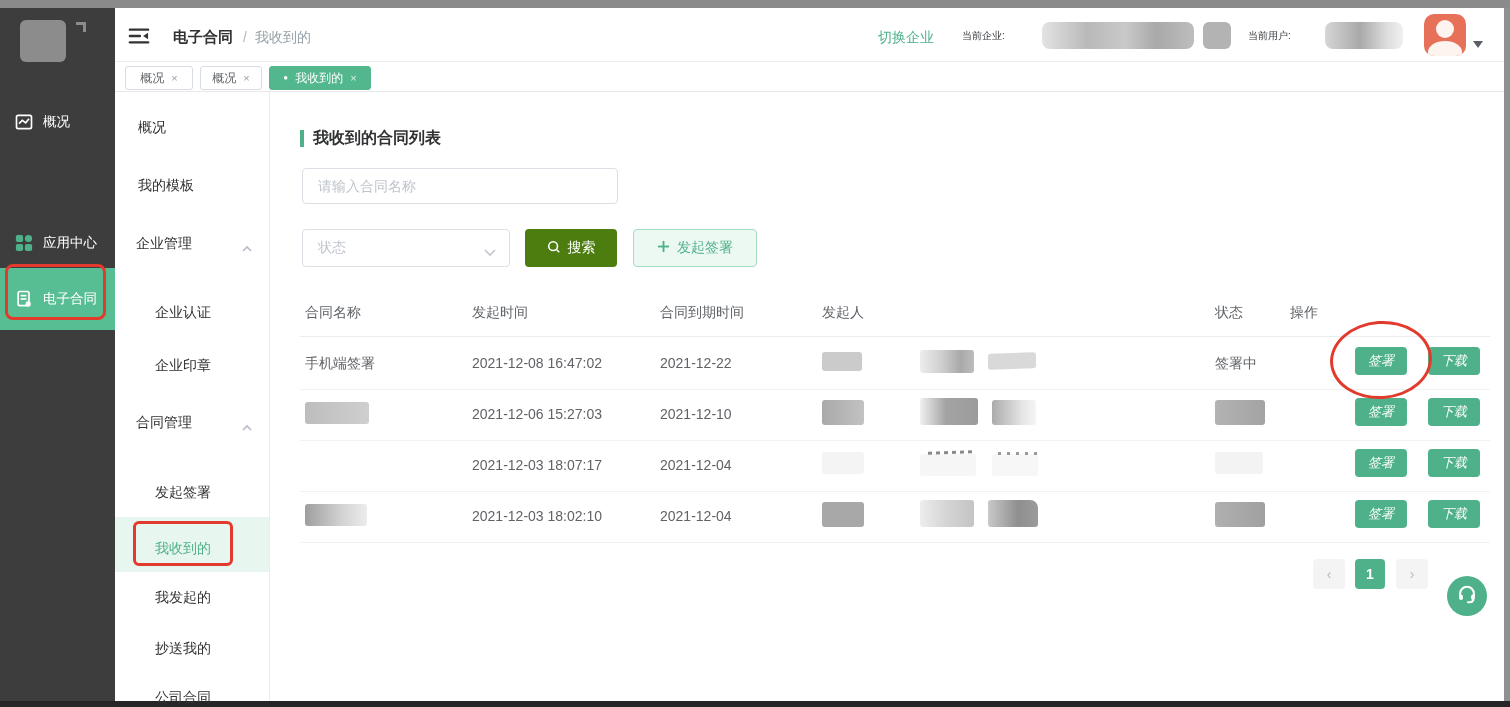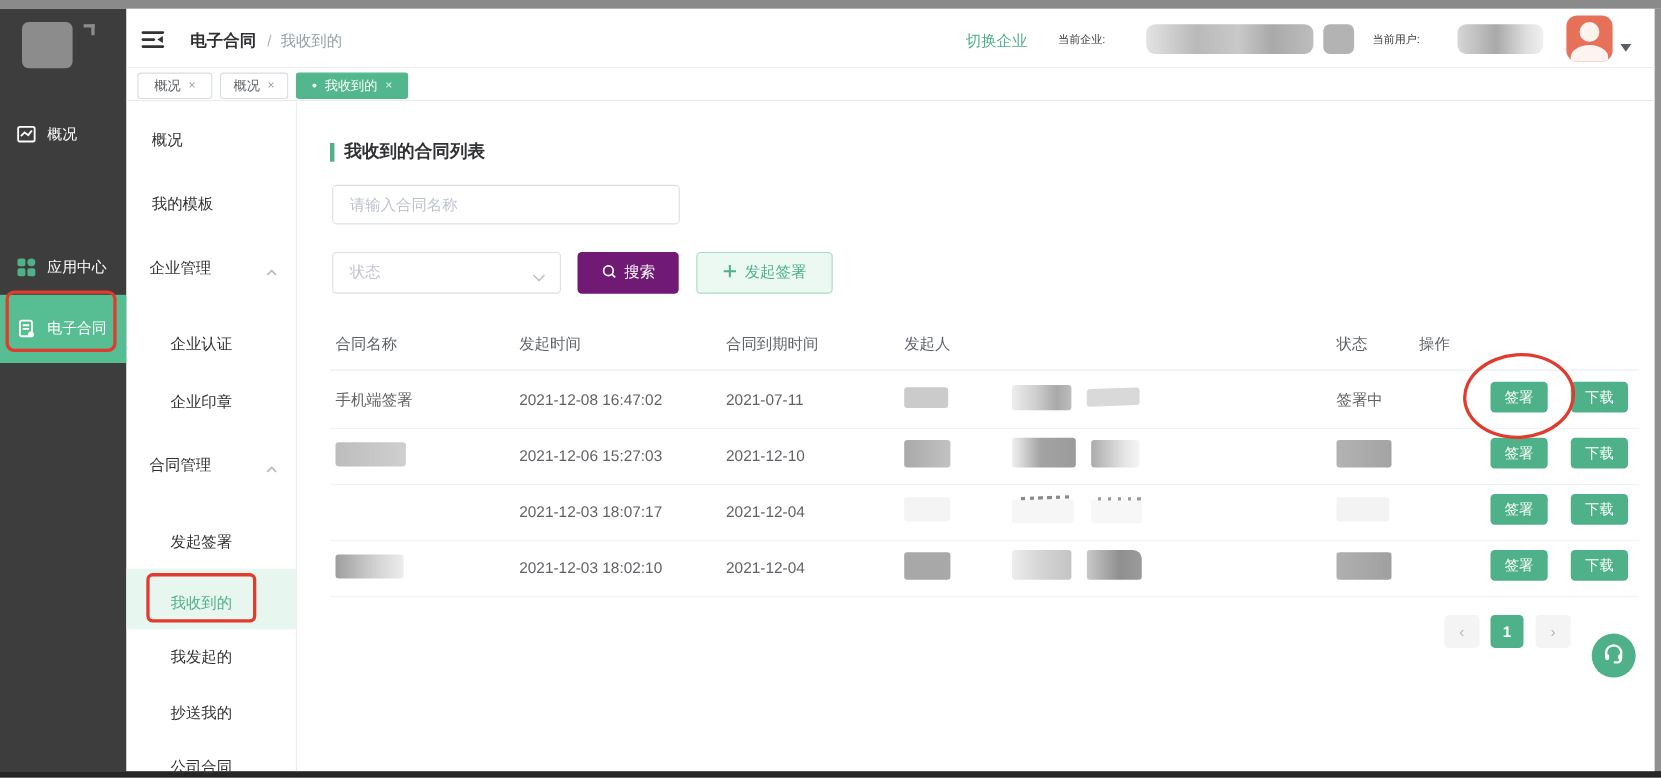--- a/index.html
+++ b/index.html
@@ -45,28 +45,28 @@
   .chev { position:absolute; width:10px; height:10px; }
   
   .main { left:270px; top:92px; width:1234px; height:609px; background:#fff; }
   .sec-bar { left:300px; top:130px; width:4px; height:17px; background:#4fb189; }
   .sec-title { left:313px; top:128px; font-size:16px; font-weight:bold; color:#303133; }
   .inp { position:absolute; height:36px; border:1px solid #dcdfe6; border-radius:4px; padding:0 15px;
          font-size:14px; color:#606266; outline:none; font-family:inherit; background:#fff; }
   .inp::placeholder { color:#bfc4cc; }
   .select { position:absolute; height:38px; border:1px solid #dcdfe6; border-radius:4px; background:#fff;
             display:flex; align-items:center; padding:0 15px; font-size:14px; color:#bfc4cc; }
-  .btn-solid { position:absolute; height:38px; background:#701a75; border-radius:4px; border:none; color:#fff;
+  .btn-solid { position:absolute; height:38px; background:#4d7c0f; border-radius:4px; border:none; color:#fff;
                font-size:14px; display:flex; align-items:center; justify-content:center; gap:7px; font-family:inherit; cursor:pointer; }
   .btn-plain { position:absolute; height:38px; background:#ecf8f2; border:1px solid #a6dcc4; border-radius:4px; color:#4fb189;
                font-size:14px; display:flex; align-items:center; justify-content:center; gap:7px; font-family:inherit; cursor:pointer; }
   .th { position:absolute; font-size:14px; color:#5f6368; }
   .td { position:absolute; font-size:14px; color:#606266; white-space:nowrap; }
   .rbtn { position:absolute; width:52px; height:28px; border:none; border-radius:4px; background:#4fb189; color:#fff;
-          font-size:13px; font-family:inherit; cursor:pointer; }
+          font-size:13px; font-family:inherit; cursor:pointer;font-style:italic; }
   .pg { position:absolute; width:32px; height:30px; border-radius:4px; background:#f4f4f5; display:flex;
         align-items:center; justify-content:center; color:#b4b9c1; font-size:14px; cursor:pointer; }
   .pg-cur { width:30px; background:#4fb189; color:#fff; font-weight:bold; }
   .help { left:1447px; top:576px; width:40px; height:40px; border-radius:50%; background:#4fb189;
           display:flex; align-items:center; justify-content:center; cursor:pointer; }
   .ellipse { left:1330px; top:321px; width:102px; height:78px; border:3px solid #e23b2e; border-radius:50%;
              transform:rotate(-4deg); pointer-events:none; }
 </style>
 </head>
 <body>
@@ -227,21 +227,21 @@
   <span class="th" style="left:390px; top:212px;">合同到期时间</span>
   <span class="th" style="left:552px; top:212px;">发起人</span>
   <span class="th" style="left:660px; top:228px;margin-top:32px;">参与人</span>
   <span class="th" style="left:945px; top:212px;">状态</span>
   <span class="th" style="left:1020px; top:212px;">操作</span>
   <div class="abs" style="left:30px; top:244px; width:1190px; height:1px; background:#e9edf2;"></div>
 
   <div>
     <span class="td" style="left:35px;  top:263px;">手机端签署</span>
     <span class="td" style="left:202px; top:263px;">2021-12-08 16:47:02</span>
-    <span class="td" style="left:390px; top:263px;">2021-07-11</span>
+    <span class="td" style="left:390px; top:263px;">2021-12-22</span>
     <span class="abs blur" style="left:552px; top:260px; width:40px; height:19px; background:#cbcbcb;"></span>
     <span class="abs blur" style="left:650px; top:258px; width:54px; height:23px; background:linear-gradient(90deg,#ededed,#cfcfcf 40%,#a9a9a9 75%,#bdbdbd);"></span>
     <span class="abs blur" style="left:718px; top:261px; width:48px; height:16px; background:#d9d9d9; transform:skewY(-2deg);"></span>
     <span class="td" style="left:945px; top:263px;">签署中</span>
     <button class="rbtn" style="left:1085px; top:255px;">签署</button>
     <button class="rbtn" style="left:1158px; top:255px;">下载</button>
     <div class="abs" style="left:30px; top:297px; width:1190px; height:1px; background:#f0f2f5;"></div>
   </div>
 
   <div>

